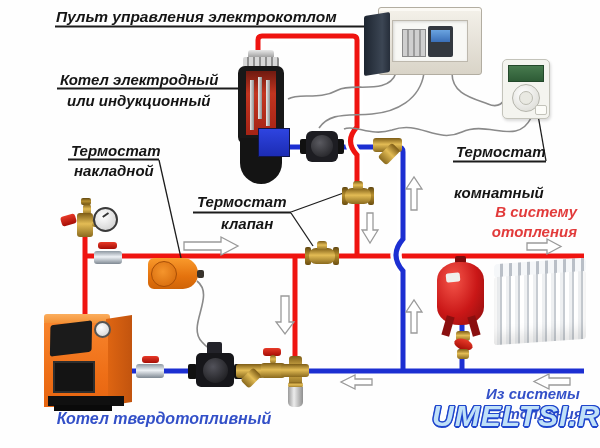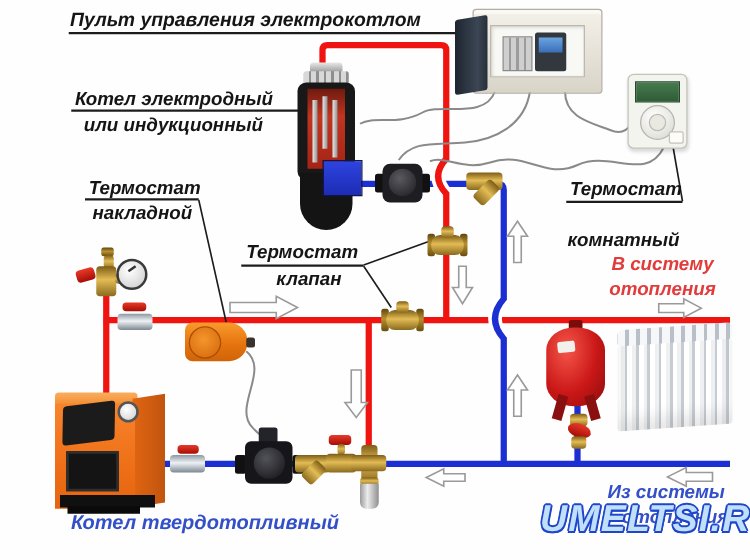--- a/index.html
+++ b/index.html
@@ -3,21 +3,21 @@
 <meta charset="utf-8">
 <style>
   html,body{margin:0;padding:0;background:#ffffff;}
   #stage{position:relative;width:600px;height:448px;background:#fefefe;overflow:hidden;
          font-family:"Liberation Sans",sans-serif;}
   .abs{position:absolute;}
   svg.layer{position:absolute;left:0;top:0;z-index:1;}
   .comp{position:absolute;z-index:2;}
   .lbl{position:absolute;z-index:3;font-style:italic;font-weight:bold;color:#151515;
        font-size:15px;line-height:19px;white-space:nowrap;}
-  .lbl.red{color:#e23b3b;text-align:center;}
+  .lbl.red{color:#e23b3b;text-align:right;}
   .lbl.blue{color:#3350c8;text-align:center;}
   .lbl.big{font-size:16px;line-height:19px;}
   #wm{position:absolute;z-index:4;left:432px;top:399px;font-size:30px;font-weight:bold;
       font-style:italic;letter-spacing:1px;color:#bfe0f8;white-space:nowrap;
       text-shadow:-1.5px 0 #1f45cc,1.5px 0 #1f45cc,0 -1.5px #1f45cc,0 1.5px #1f45cc,
                   -1px -1px #1f45cc,1px 1px #1f45cc,-1px 1px #1f45cc,1px -1px #1f45cc;}
   
   #eboiler{left:236px;top:50px;width:52px;height:134px;}
   #eb-cap1{left:12px;top:0;width:26px;height:9px;background:linear-gradient(180deg,#e8e8e8,#909090);border-radius:3px;}
   #eb-cap2{left:7px;top:7px;width:36px;height:11px;background:repeating-linear-gradient(90deg,#d8d8d8 0 4px,#8f8f8f 4px 6px);border-radius:2px;}

